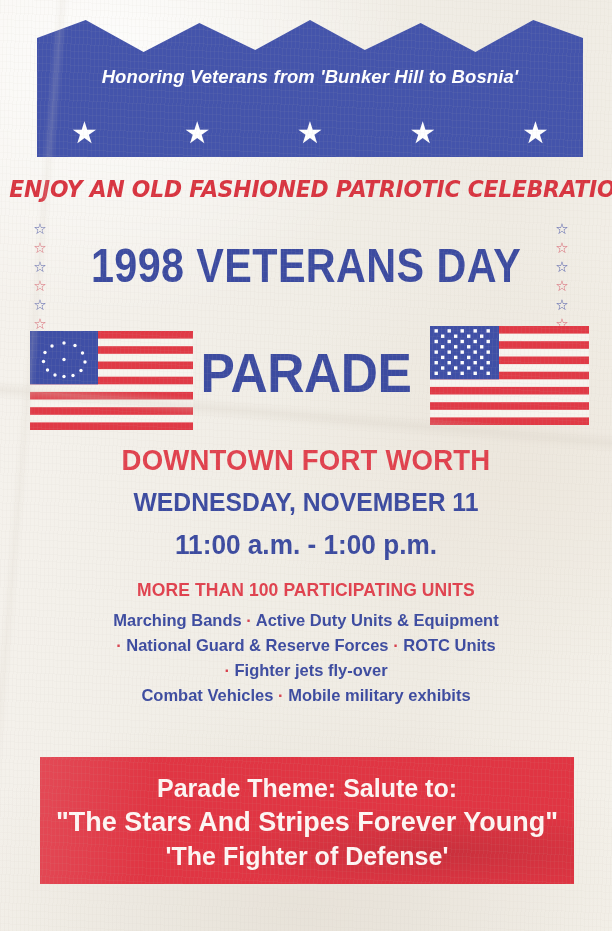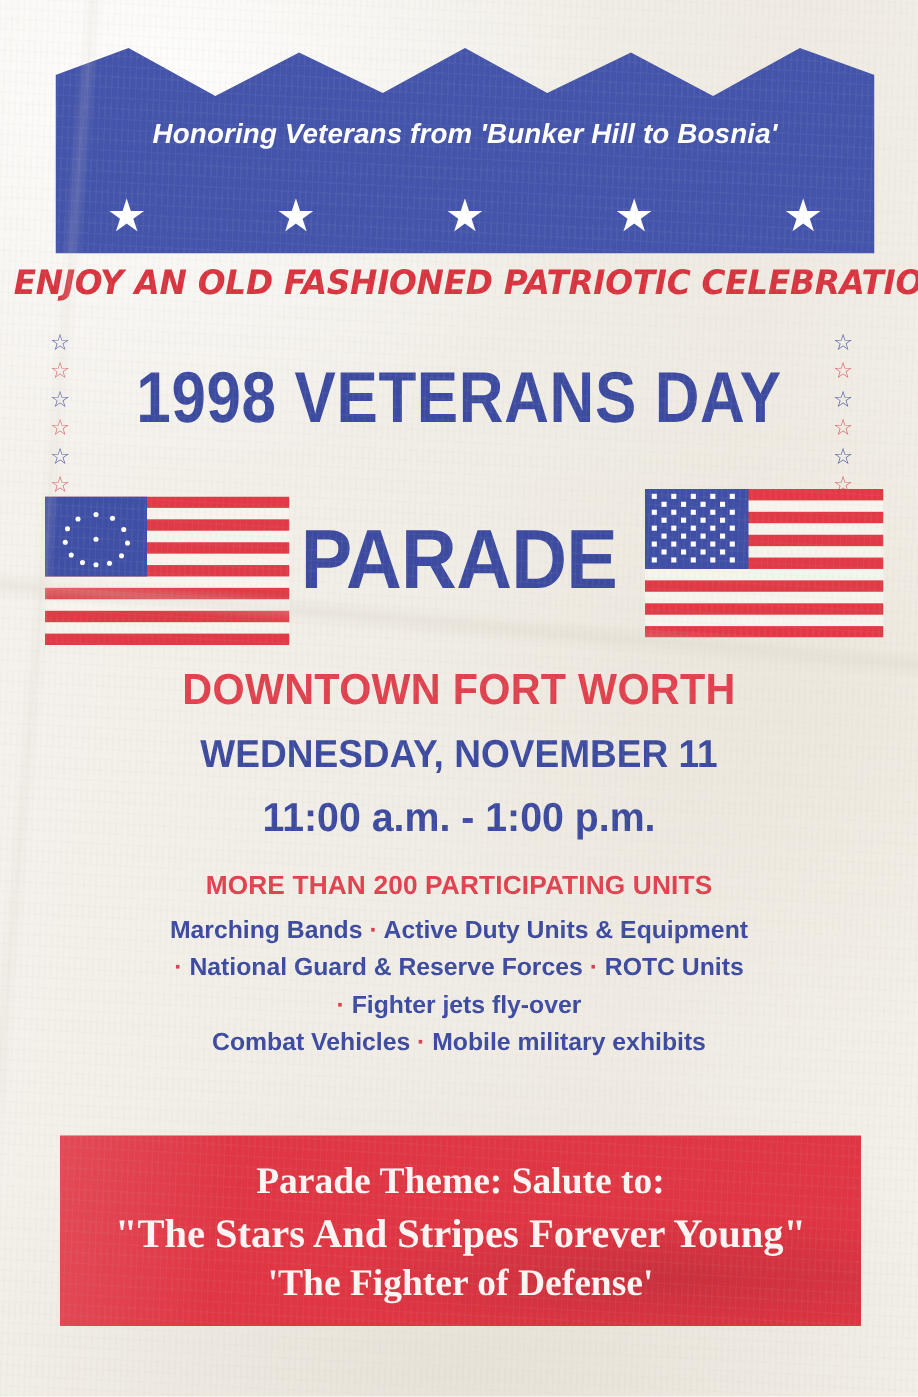--- a/index.html
+++ b/index.html
@@ -42,21 +42,21 @@
     opacity: .5;
     background:
       linear-gradient(185deg, rgba(255,255,255,0) 0 44%, rgba(214,207,196,0.55) 45%, rgba(255,255,255,0) 46% 100%),
       linear-gradient(95deg, rgba(255,255,255,0) 0 8%, rgba(215,208,197,0.35) 9%, rgba(255,255,255,0) 10% 100%);
   }
 
   
   #top-banner {
     position: absolute;
     left: 37px;
-    top: 32px;
+    top: 20px;
     width: 546px;
     height: 137px;
   }
   #top-banner svg { display: block; width: 100%; height: 100%; }
 
   .banner-text {
     position: absolute;
     left: 0; right: 0;
     top: 46px;
     text-align: center;
@@ -226,21 +226,21 @@
       radial-gradient(ellipse 60% 50% at 75% 75%, rgba(0,0,0,0.10), rgba(0,0,0,0) 70%);
     display: flex;
     flex-direction: column;
     align-items: center;
     justify-content: center;
     padding-top: 2px;
     box-sizing: border-box;
   }
   .theme-line {
     color: #fdf6f4;
-    font-family: Liberation Serif, serif;
+    font-family: Liberation Sans, sans-serif;
     font-weight: bold;
     text-align: center;
     white-space: nowrap;
     line-height: 34px;
   }
   #theme-line-1 { font-size: 25px; }
   #theme-line-2 { font-size: 27px; }
   #theme-line-3 { font-size: 25px; }
 </style>
 </head>
@@ -390,21 +390,21 @@
           <rect x="56.5" y="45.6" width="3.4" height="3.4"></rect>
         </g>
       </g>
     </svg>
   </div>
 
   <div id="location">DOWNTOWN FORT WORTH</div>
   <div id="date">WEDNESDAY, NOVEMBER 11</div>
   <div id="time">11:00 a.m. - 1:00 p.m.</div>
 
-  <div id="units-heading">MORE THAN 200 PARTICIPATING UNITS</div>
+  <div id="units-heading">MORE THAN 100 PARTICIPATING UNITS</div>
   <div id="units-list">
     <div class="unit-line">Marching Bands <span class="dot">·</span> Active Duty Units &amp; Equipment</div>
     <div class="unit-line"><span class="dot">·</span> National Guard &amp; Reserve Forces <span class="dot">·</span> ROTC Units</div>
     <div class="unit-line"><span class="dot">·</span> Fighter jets fly-over</div>
     <div class="unit-line">Combat Vehicles <span class="dot">·</span> Mobile military exhibits</div>
   </div>
 
   <div id="theme-banner">
     <div class="theme-line" id="theme-line-1">Parade Theme: Salute to:</div>
     <div class="theme-line" id="theme-line-2">"The Stars And Stripes Forever Young"</div>

